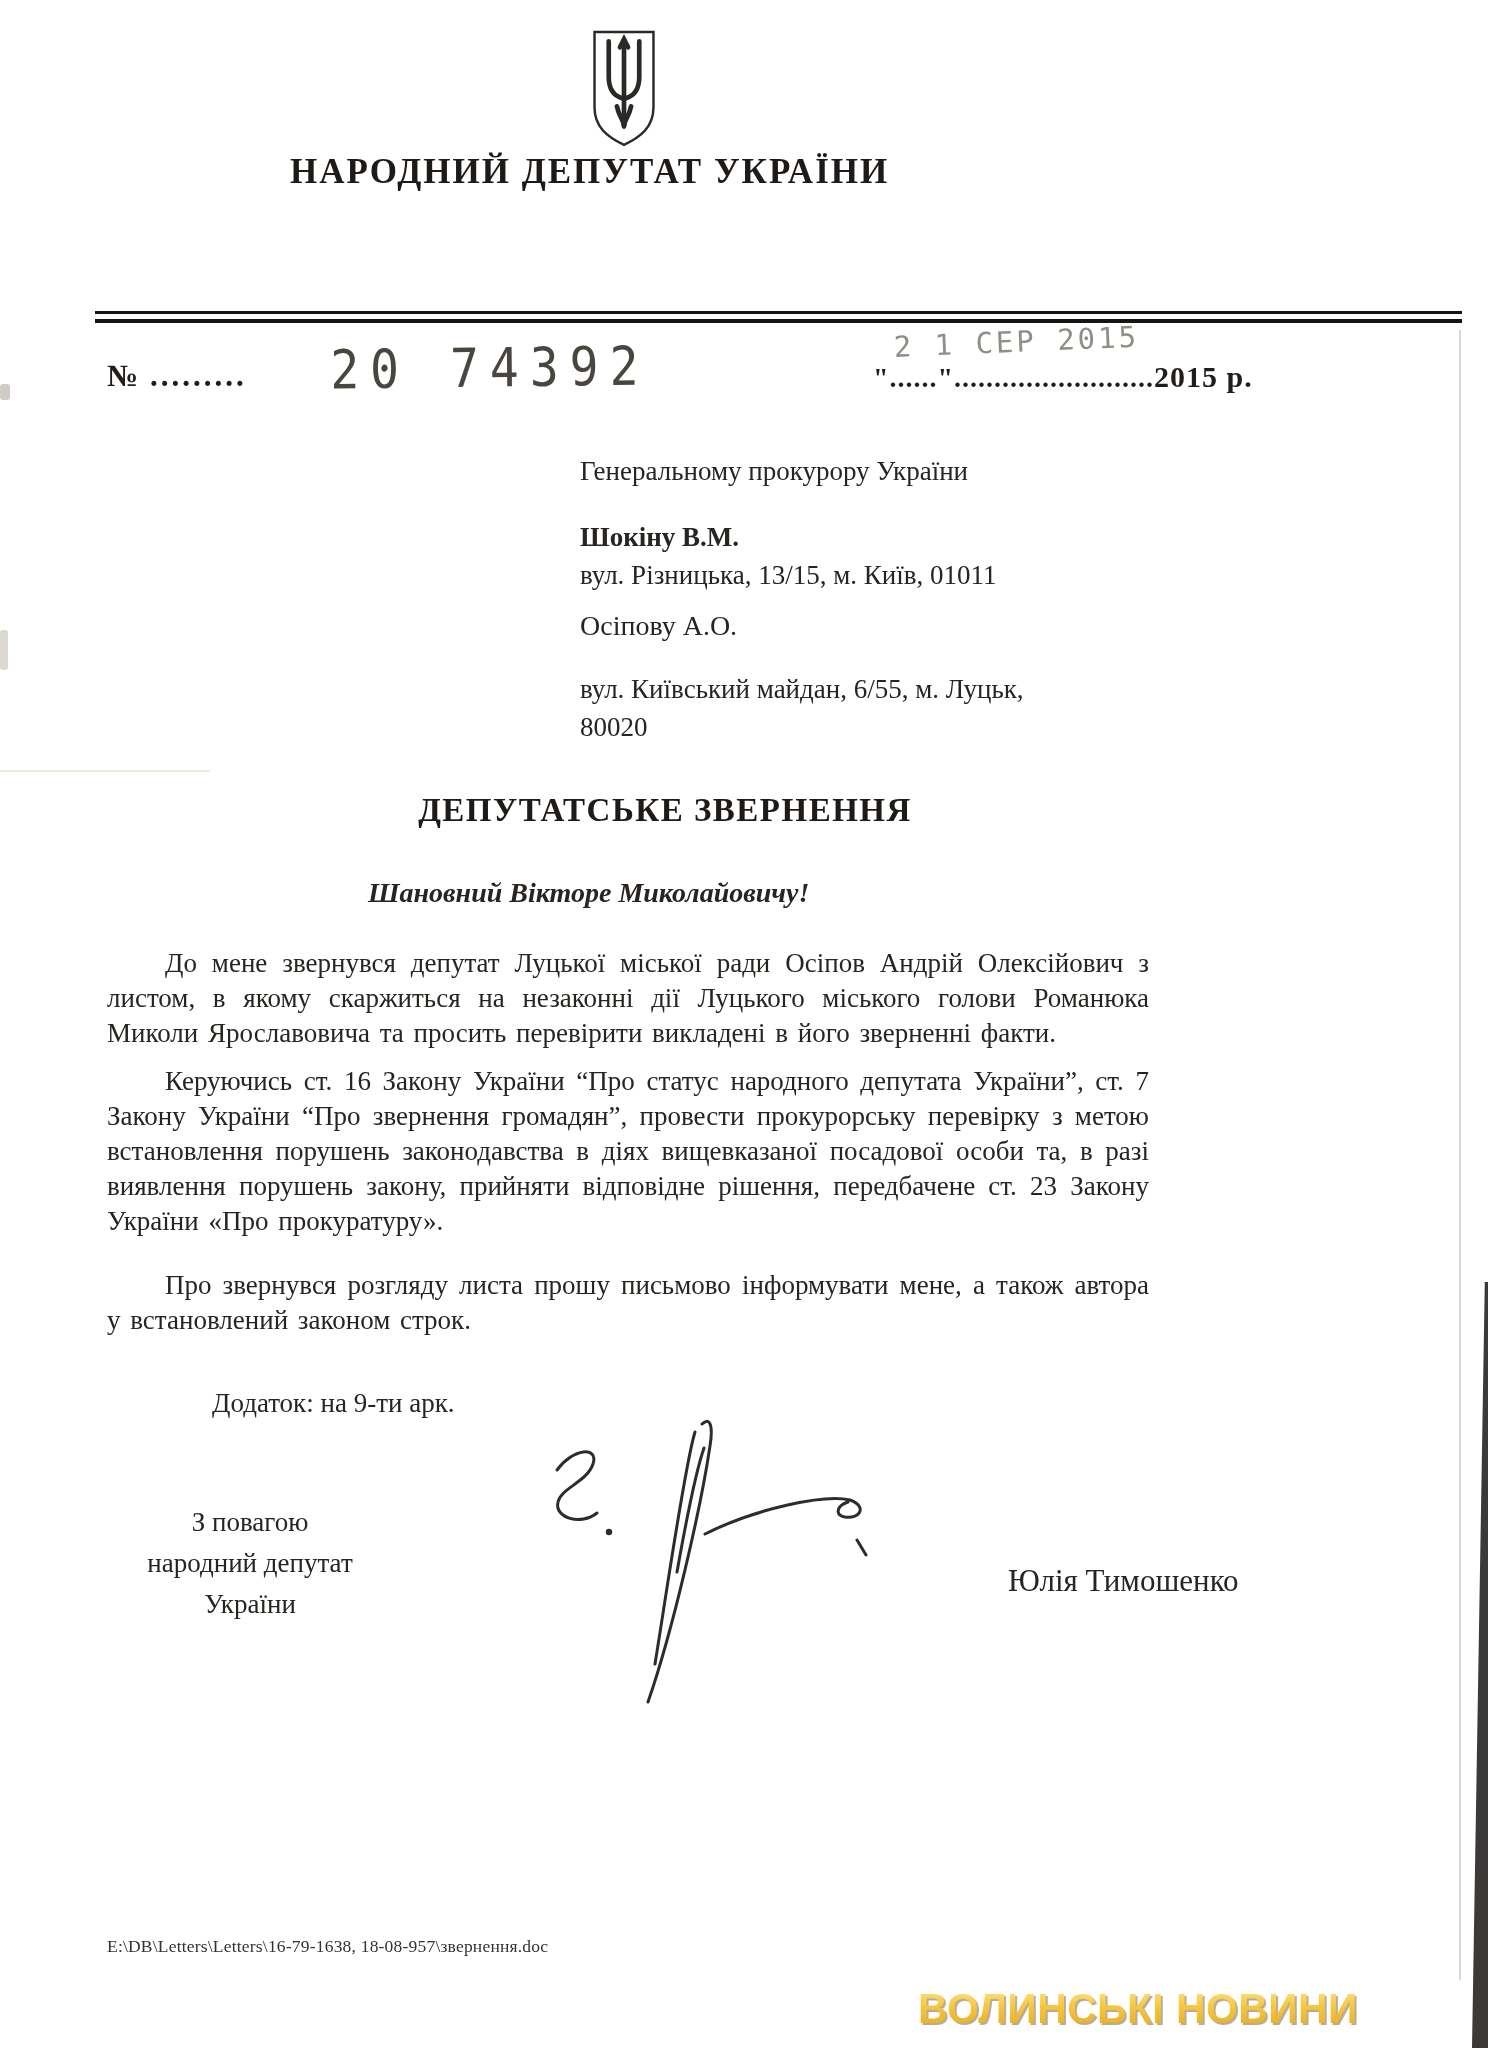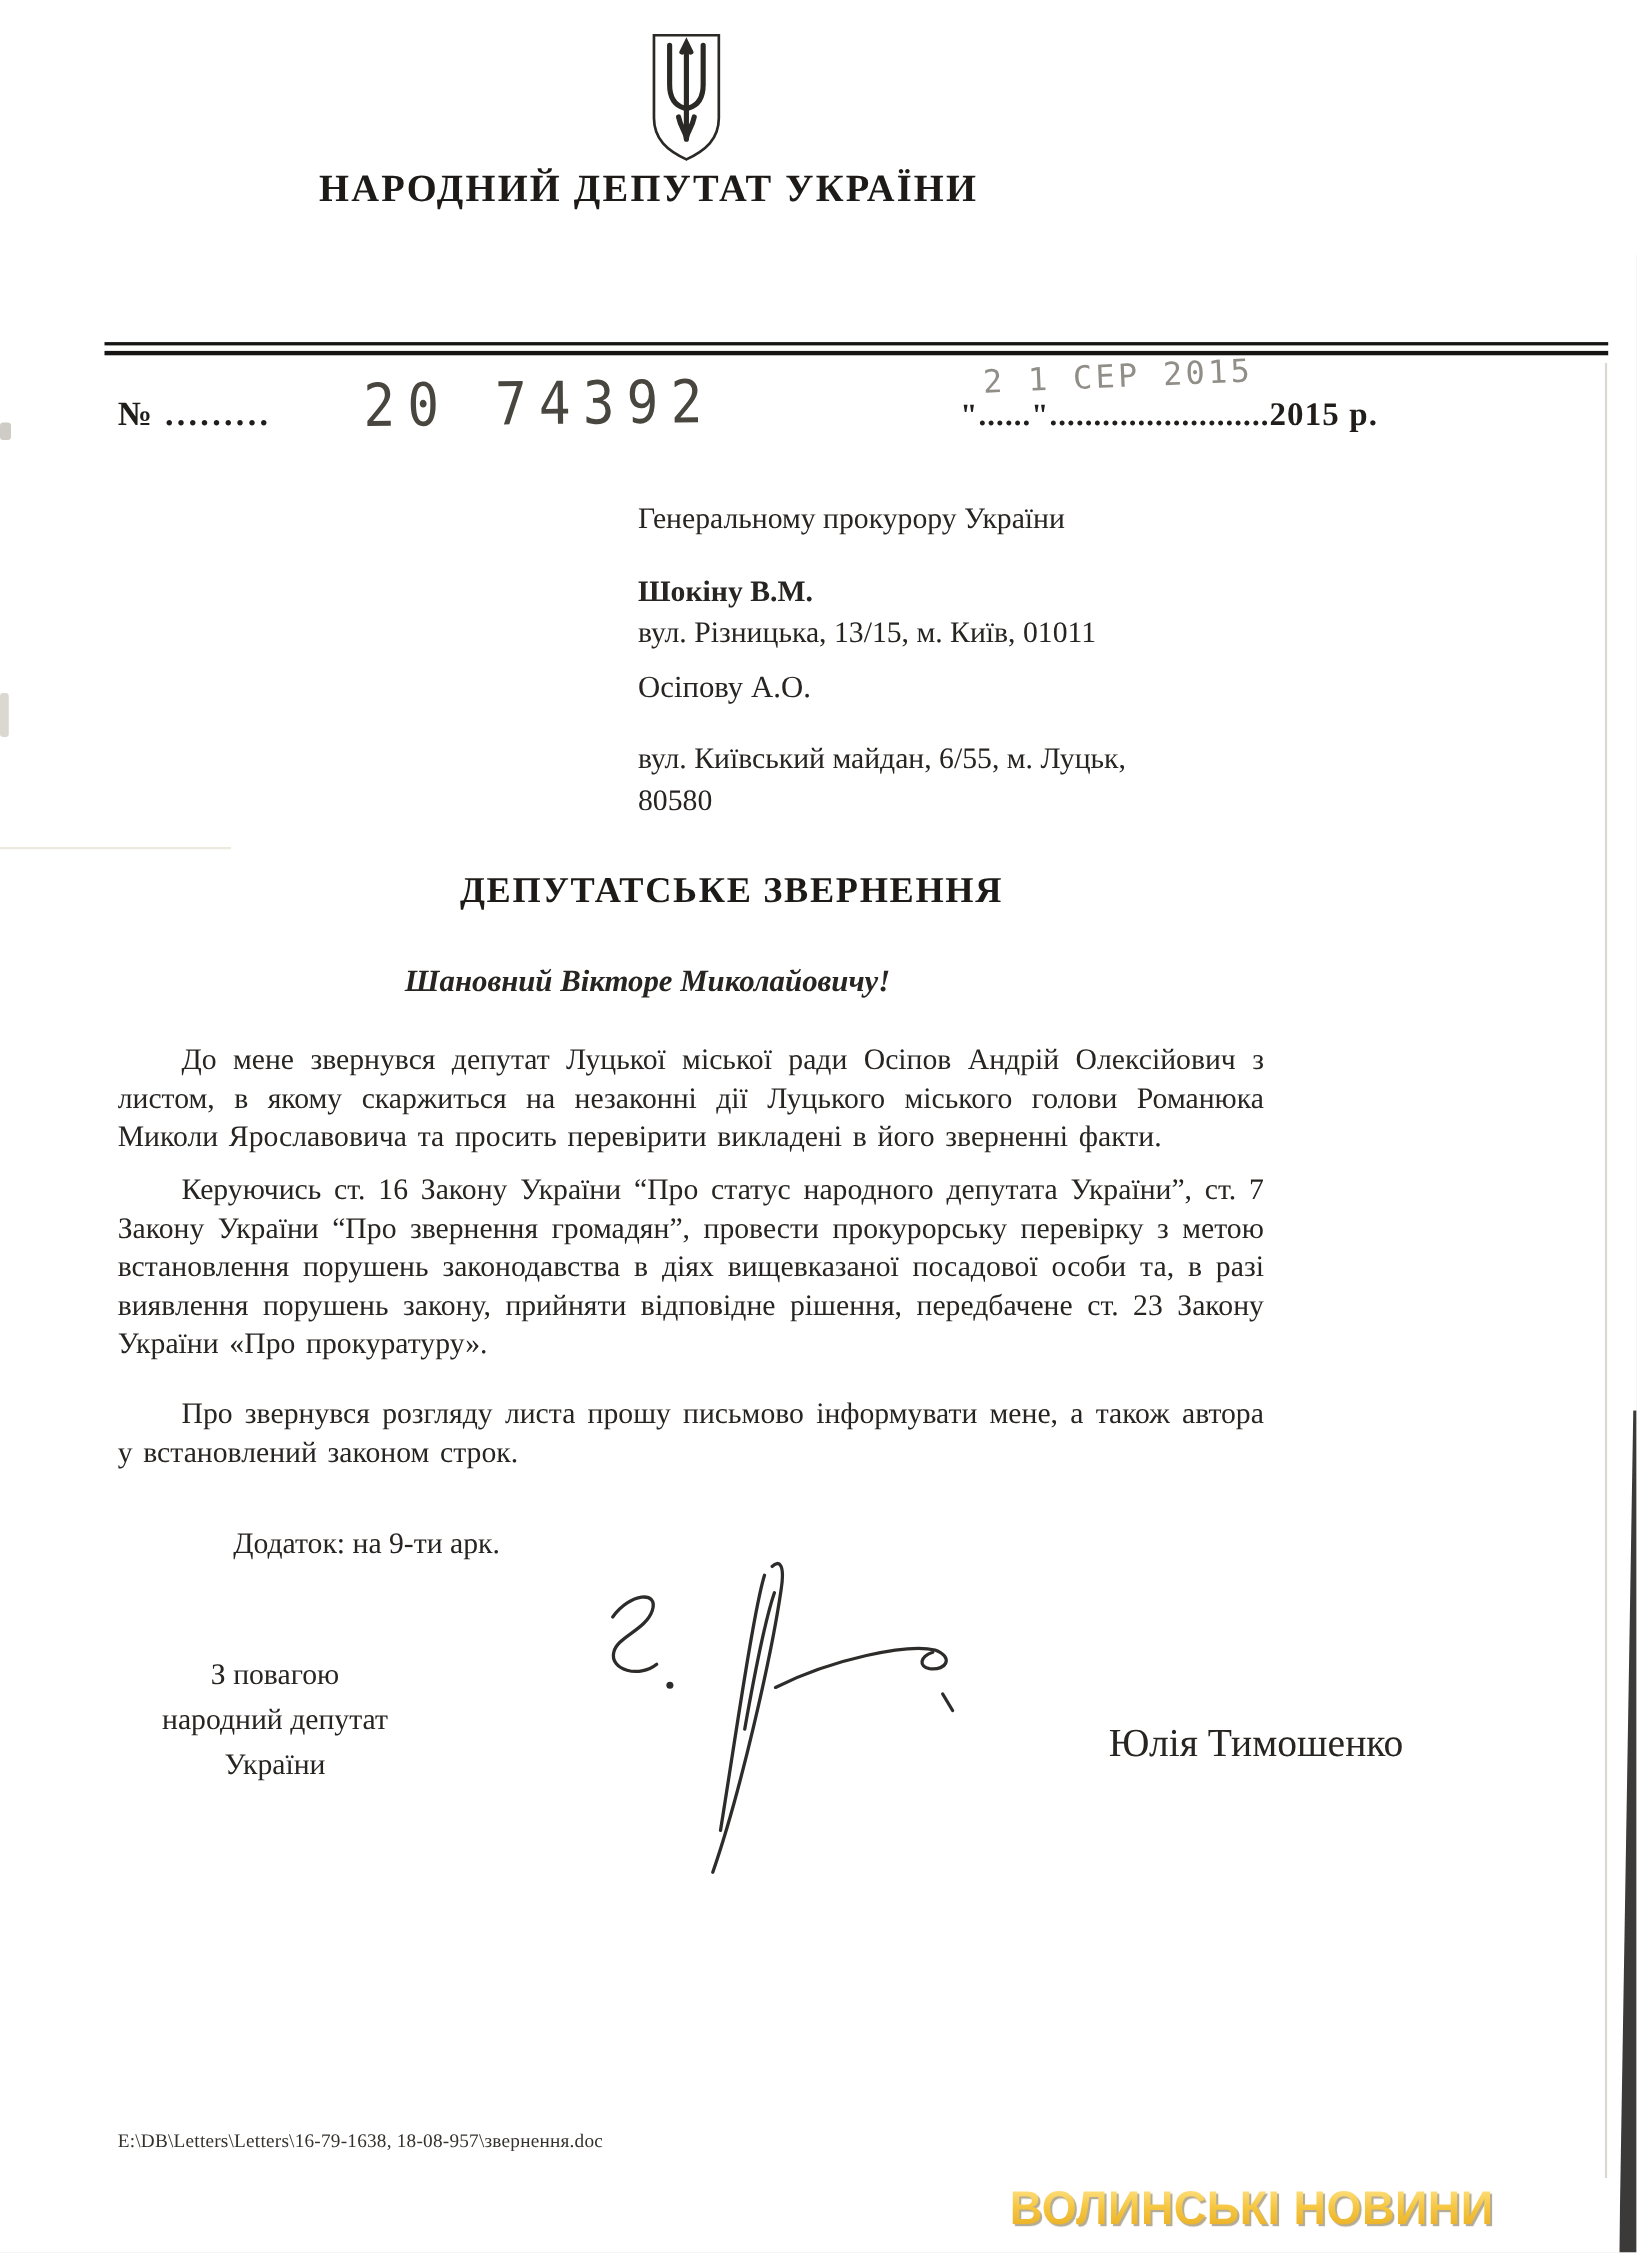--- a/index.html
+++ b/index.html
@@ -60,21 +60,21 @@
   
   .body-par { left:107px; width:1042px; text-align:justify; font-size:27px; line-height:35px; text-indent:58px; word-spacing:3px; }
   .par-1 { top:946px; }
   .par-2 { top:1064px; }
   .par-3 { top:1268px; }
   .attachment { left:212px; top:1388px; font-size:27px; }
 
   
   .signoff { left:100px; top:1502px; width:300px; text-align:center; font-size:27px; line-height:41px; }
   .signature-svg { left:505px; top:1412px; width:380px; height:300px; }
-  .signer-name { left:1008px; top:1563px; font-size:36px; white-space:nowrap; }
+  .signer-name { left:1008px; top:1563px; font-size:31px; white-space:nowrap; }
 
   
   .file-path { left:107px; top:1936px; font-size:17.5px; color:#35322e; letter-spacing:0.2px; }
 
   
   .watermark {
     left:918px; top:1984px; width:560px;
     font-family:"Liberation Sans", sans-serif;
     font-size:43px; font-weight:bold; letter-spacing:0.5px; white-space:nowrap;
     transform:scaleX(0.95); transform-origin:left top;
@@ -130,21 +130,21 @@
 
   <div class="abs recipient-1">
     <div>Генеральному прокурору України</div>
     <div class="name">Шокіну В.М.</div>
     <div>вул. Різницька, 13/15, м. Київ, 01011</div>
   </div>
 
   <div class="abs recipient-2-name">Осіпову А.О.</div>
   <div class="abs recipient-2-addr">
     <div>вул. Київський майдан, 6/55, м. Луцьк,</div>
-    <div>80580</div>
+    <div>80020</div>
   </div>
 
   <div class="abs doc-title">ДЕПУТАТСЬКЕ ЗВЕРНЕННЯ</div>
   <div class="abs salutation">Шановний Вікторе Миколайовичу!</div>
 
   <div class="abs body-par par-1">До мене звернувся депутат Луцької міської ради Осіпов Андрій Олексійович з листом, в якому скаржиться на незаконні дії Луцького міського голови Романюка Миколи Ярославовича та просить перевірити викладені в його зверненні факти.</div>
   <div class="abs body-par par-2">Керуючись ст. 16 Закону України “Про статус народного депутата України”, ст. 7 Закону України “Про звернення громадян”, провести прокурорську перевірку з метою встановлення порушень законодавства в діях вищевказаної посадової особи та, в разі виявлення порушень закону, прийняти відповідне рішення, передбачене ст. 23 Закону України «Про прокуратуру».</div>
   <div class="abs body-par par-3">Про звернувся розгляду листа прошу письмово інформувати мене, а також автора у встановлений законом строк.</div>
   <div class="abs attachment">Додаток: на 9-ти арк.</div>
 

